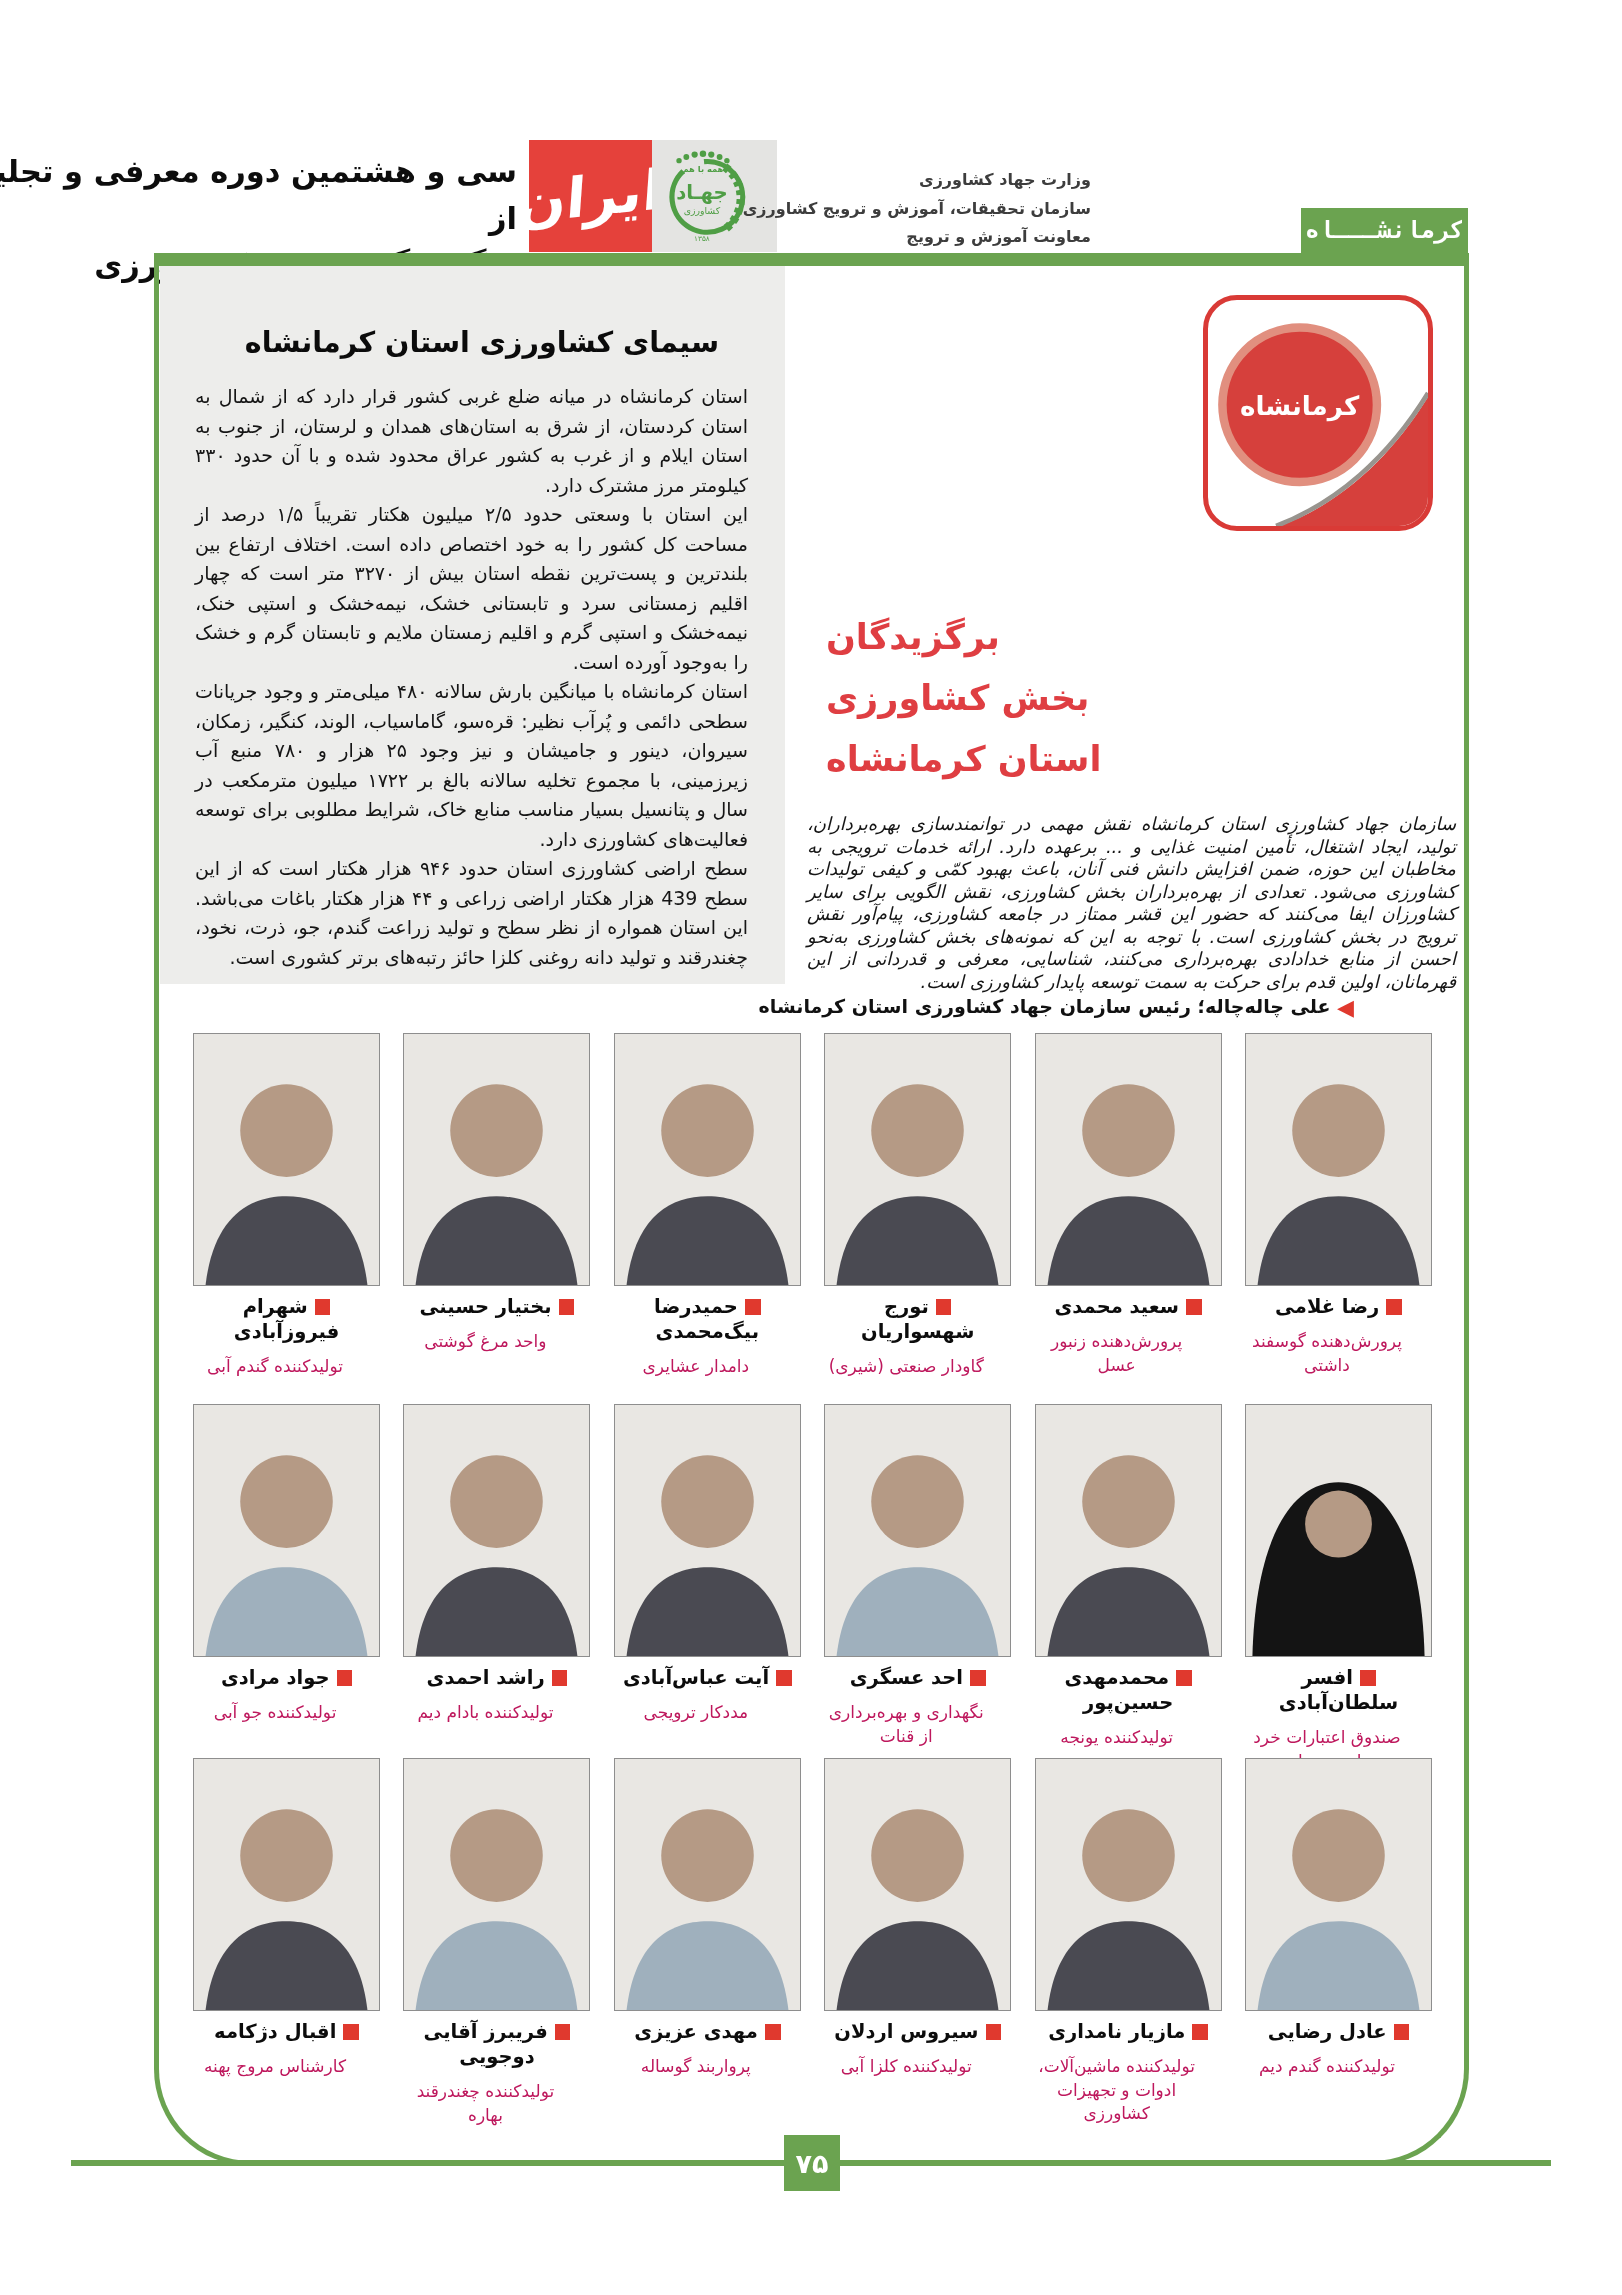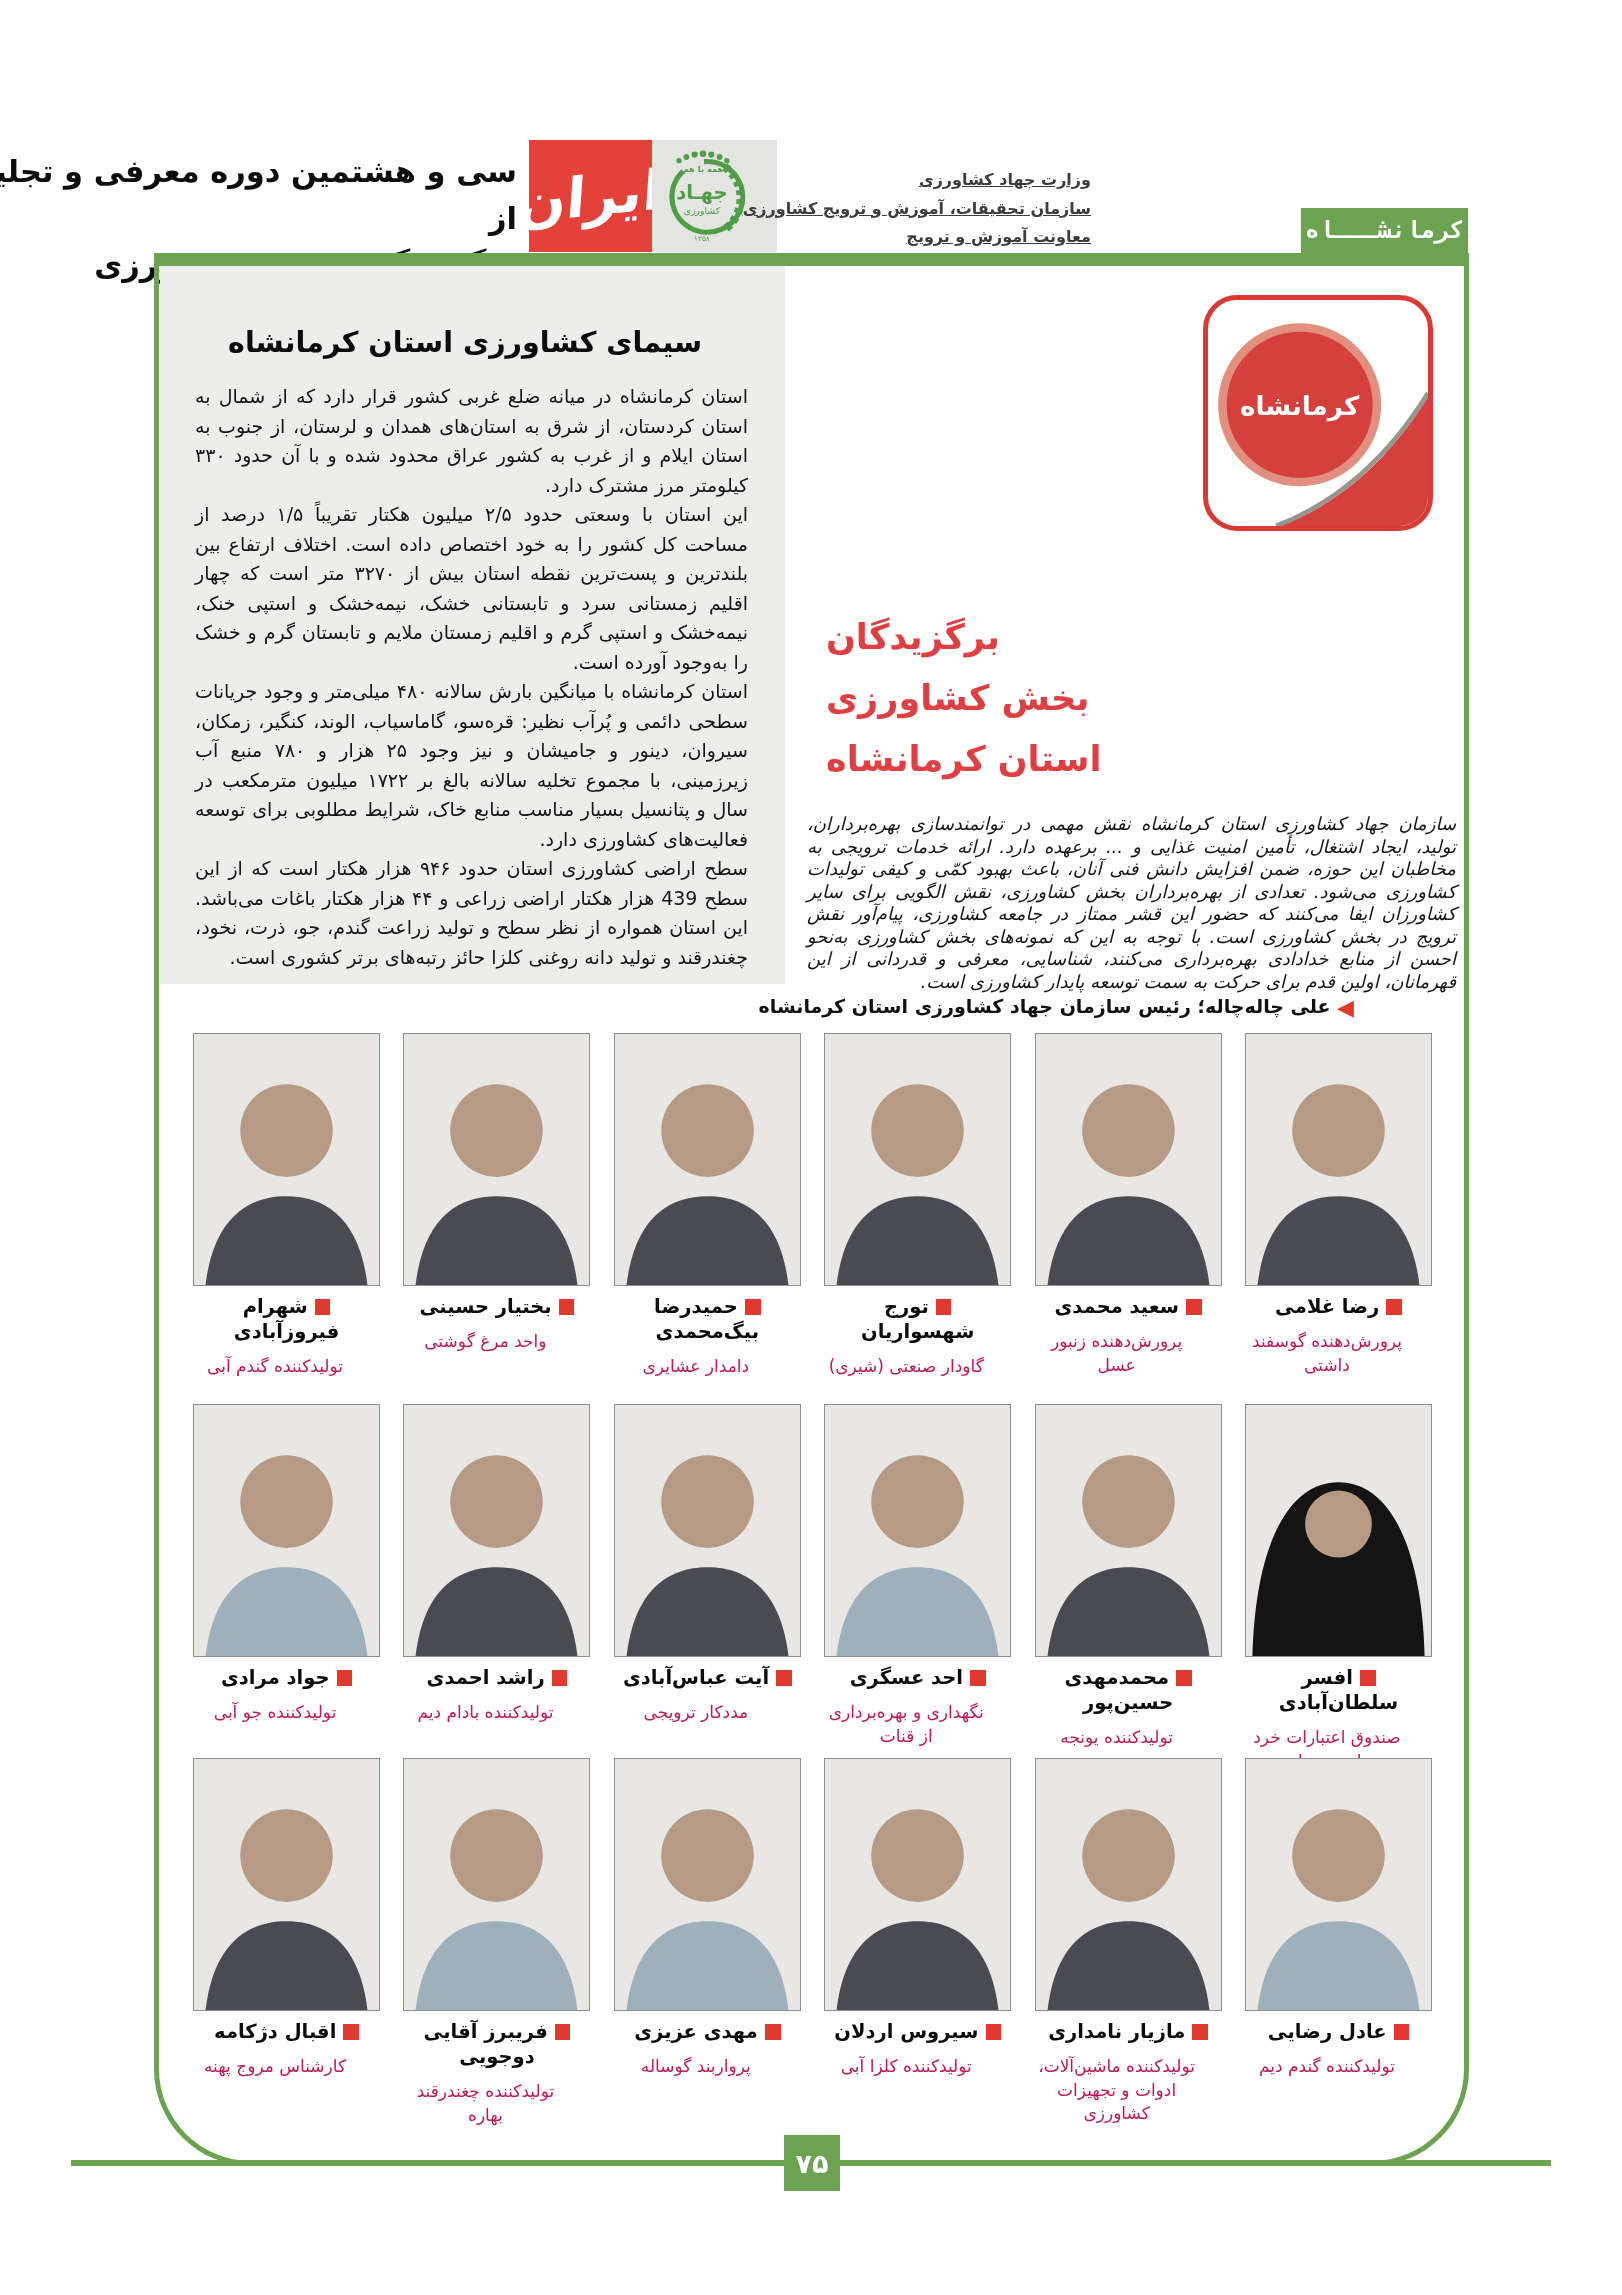--- a/index.html
+++ b/index.html
@@ -9,32 +9,32 @@
 
   
   .main-title{top:148px;right:1106px;width:584px;text-align:right;font-weight:bold;
     font-size:30.5px;line-height:47px;color:#0d0d0d;}
   .iran-block{left:529px;top:140px;width:123px;height:112px;background:#e5413b;
     display:flex;align-items:center;justify-content:center;overflow:hidden;}
   .iran-block span{color:#fff;font-size:56px;font-weight:bold;transform:skewX(-10deg) rotate(-6deg);}
   .jahad-block{left:652px;top:140px;width:125px;height:112px;background:#e4e4e2;
     display:flex;align-items:center;justify-content:flex-start;}
   .ministry{top:166px;right:532px;width:402px;text-align:right;font-size:16px;line-height:28.6px;
-    font-weight:bold;color:#3d3d3d;text-decoration:underline;}
+    font-weight:bold;color:#3d3d3d;}
 
   .province-tab{right:155px;top:208px;width:167px;height:45px;background:#6ba350;
     display:flex;align-items:center;justify-content:center;color:#fff;font-weight:bold;font-size:24px;font-family:Liberation Mono, monospace;}
   .green-bar{left:154px;top:253px;width:1315px;height:13px;background:#6ba350;}
   .frame{left:154px;top:253px;width:1315px;height:1913px;box-sizing:border-box;
     border-left:5.8px solid #6ba350;border-right:5.8px solid #6ba350;border-bottom:5.8px solid #6ba350;
     border-radius:0 0 97px 97px;}
 
   
   .gray-panel{left:160px;top:266px;width:625px;height:718px;background:#ededeb;}
-  .left-title{top:325px;right:876px;width:519px;text-align:left;font-size:28.6px;font-weight:bold;color:#0b0b0b;}
+  .left-title{top:325px;right:904px;width:519px;text-align:right;font-size:28.6px;font-weight:bold;color:#0b0b0b;}
   .left-body{left:195px;top:382px;width:553px;font-size:19px;line-height:29.5px;color:#151515;
     text-align:justify;}
   .left-body p{margin:0;}
 
   
   .right-title{left:826px;top:607px;width:454px;text-align:left;font-weight:bold;
     font-size:35px;line-height:61px;color:#df3e42;}
   .right-body{left:807px;top:813px;width:649px;font-size:18px;line-height:22.5px;
     color:#151515;text-align:justify;font-style:italic;}
   .attribution{top:995px;right:269px;white-space:nowrap;font-size:19px;font-weight:bold;color:#111;}

